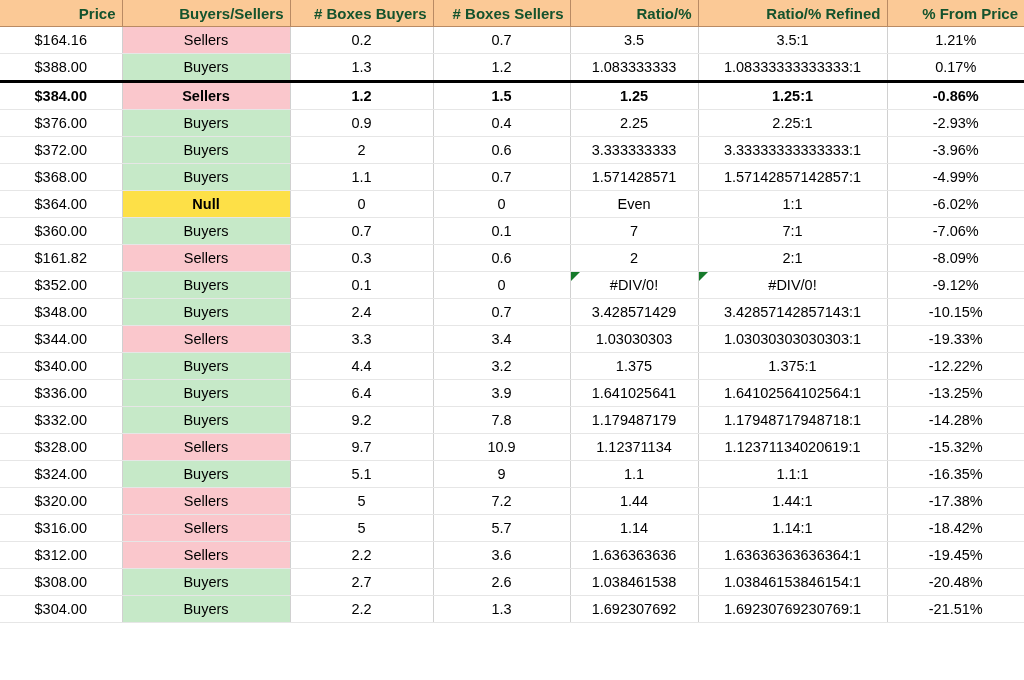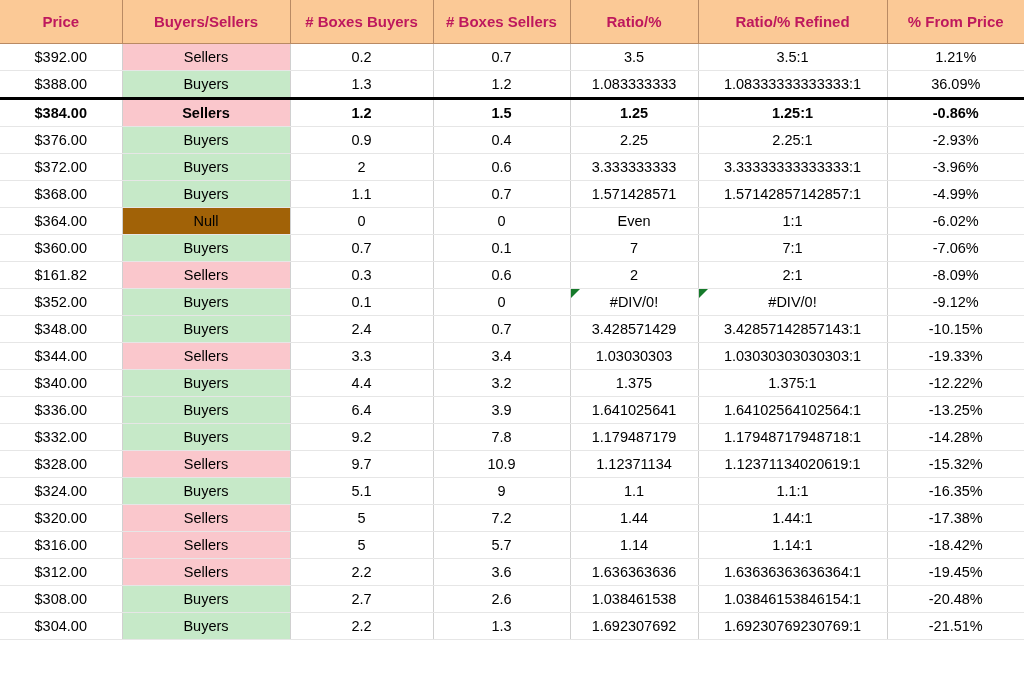--- a/index.html
+++ b/index.html
@@ -35,34 +35,35 @@
     border-right: 1px solid #d0d0d0;
     border-bottom: 1px solid #e6e6e6;
     white-space: nowrap;
     overflow: hidden;
     color: #000000;
     position: relative;
   }
   #sheet td:last-child, #sheet th:last-child { border-right: none; margin-top: 11px; }
 
   #sheet thead th {
-    height: 43px;
+    height: 26px;
     background: #FBC996;
-    color: #be185d;
+    color: #14532d;
     font-weight: bold;
     font-size: 15px;
     border-right: 1px solid #b98a63;
     border-bottom: 1px solid #b98a63;
+    text-align: right;
   }
   #sheet thead th:last-child { border-right: none; }
 
   
   td.fill-buyers  { background: #C6E9C8; color: #1F7A1F; }
   td.fill-sellers { background: #FAC7CC; color: #D81633; margin-top: 10px; }
-  td.fill-null    { background: #a16207; color: #D98A18; }
+  td.fill-null    { background: #fde047; color: #D98A18; font-weight: bold; }
 
   
   tr.focus-row td {
     font-weight: bold;
     border-top: 3px solid #000000;
     border-bottom: 3px solid #000000;
   }
 
   
   .err-tri {
@@ -94,36 +95,36 @@
       <th>Buyers/Sellers</th>
       <th># Boxes Buyers</th>
       <th># Boxes Sellers</th>
       <th>Ratio/%</th>
       <th>Ratio/% Refined</th>
       <th>% From Price</th>
     </tr>
   </thead>
   <tbody id="sheet-body">
       <tr>
-        <td><span>$392.00</span></td>
+        <td><span>$164.16</span></td>
         <td class="fill-sellers"><span>Sellers</span></td>
         <td><span>0.2</span></td>
         <td><span>0.7</span></td>
         <td><span>3.5</span></td>
         <td><span>3.5:1</span></td>
         <td><span>1.21%</span></td>
       </tr>
       <tr>
         <td><span>$388.00</span></td>
         <td class="fill-buyers"><span>Buyers</span></td>
         <td><span>1.3</span></td>
         <td><span>1.2</span></td>
         <td><span>1.083333333</span></td>
         <td><span>1.08333333333333:1</span></td>
-        <td><span>36.09%</span></td>
+        <td><span>0.17%</span></td>
       </tr>
       <tr class="focus-row">
         <td><span>$384.00</span></td>
         <td class="fill-sellers"><span>Sellers</span></td>
         <td><span>1.2</span></td>
         <td><span>1.5</span></td>
         <td><span>1.25</span></td>
         <td><span>1.25:1</span></td>
         <td><span>-0.86%</span></td>
       </tr>

